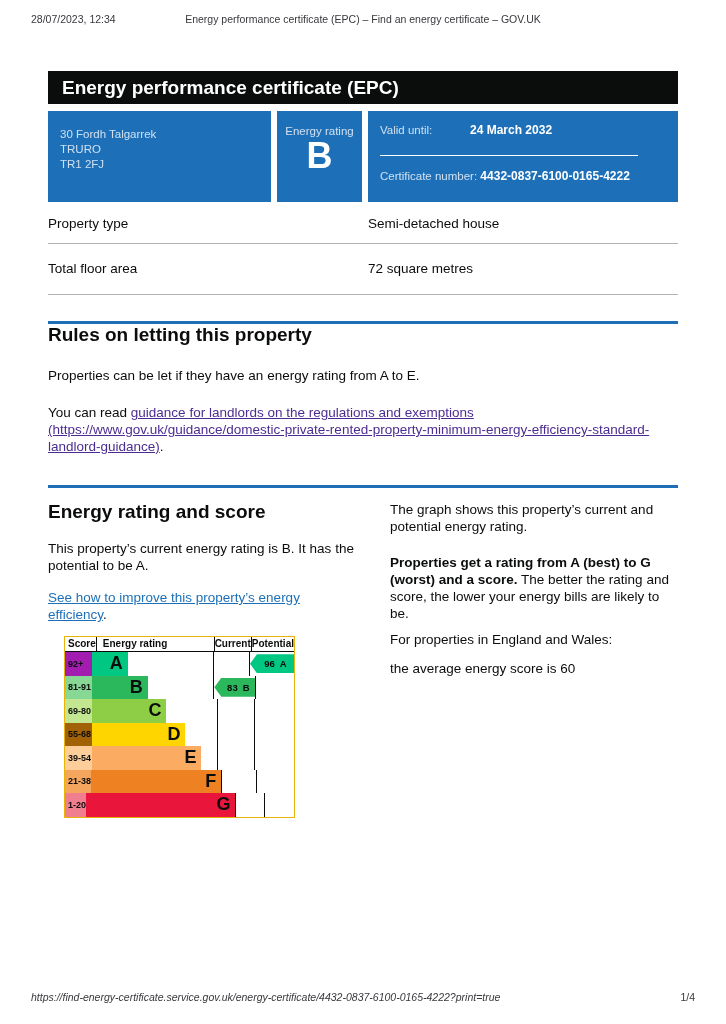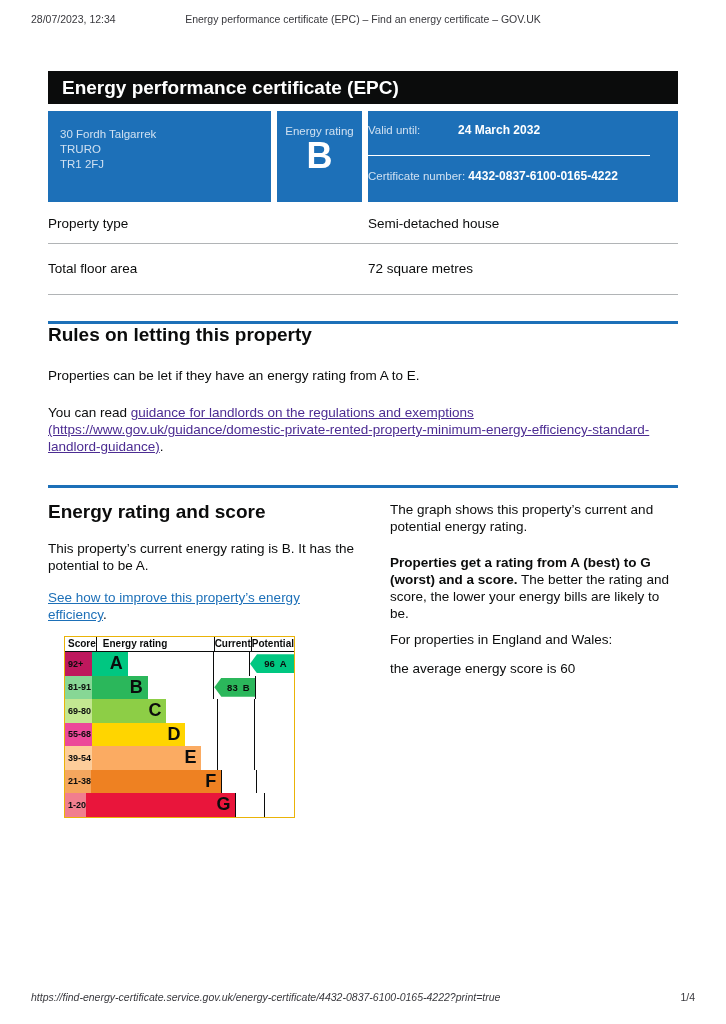--- a/index.html
+++ b/index.html
@@ -19,21 +19,21 @@
 
   .banner { background:#0b0c0c; color:#fff; height:33px; line-height:33px; padding-left:14px;
             font-size:19px; font-weight:bold; }
 
   .summary { display:flex; gap:6px; margin-top:7px; height:91px; }
   .summary > div { background:#1d70b8; }
   .addr-box { width:223px; padding:16px 12px; color:#cfe0f1; font-size:11.5px; line-height:15px; }
   .rating-box { width:85px; padding-top:14px; text-align:center; }
   .rating-box .lbl { color:#cfe0f1; font-size:11.5px; }
   .rating-box .big { color:#fff; font-size:36px; font-weight:bold; line-height:38px; }
-  .valid-box { flex:1; padding:12px 0; font-size:11.5px; }
+  .valid-box { flex:1; padding:12px 12px; font-size:11.5px; }
   .valid-box .lbl { color:#cfe0f1; }
   .valid-box .val { color:#fff; font-weight:bold; font-size:12px; }
   .valid-row1 .lbl { display:inline-block; width:90px; }
   .valid-hr { border:0; border-top:1px solid #fff; margin:18px 28px 0 0; }
   .valid-row2 { margin-top:13px; }
 
   .prop-row { display:flex; border-bottom:1px solid #b1b4b6; font-size:13.5px; }
   .prop-row .plabel { width:320px; }
   .prop-row1 { padding:14px 0 12px; }
   .prop-row2 { padding:17px 0 18px; }
@@ -140,21 +140,21 @@
 
         <div class="epc-chart">
           <div class="chart-header">
             <span class="ch-score">Score</span>
             <span class="ch-rating">Energy rating</span>
             <span class="ch-current">Current</span>
             <span class="ch-potential">Potential</span>
           </div>
           <div>
               <div class="band-row">
-                <div class="score-cell" style="background: #be185d;">92+</div>
+                <div class="score-cell" style="background: #a21caf;">92+</div>
                 <div class="bar-cell">
                   <div class="band-bar" style="width: 36px; background: rgb(0, 199, 129);">A</div>
                 </div>
                 <div class="marker-cell current-cell"></div>
                 <div class="marker-cell potential-cell">
                   <div class="rating-arrow" style="background: rgb(0, 199, 129); width: 44px;">
                     <span>96</span>
                     <span>A</span>
                   </div>
                 </div>
@@ -174,21 +174,21 @@
               </div>
               <div class="band-row">
                 <div class="score-cell" style="background: rgb(195, 231, 145);">69-80</div>
                 <div class="bar-cell">
                   <div class="band-bar" style="width: 74px; background: rgb(141, 206, 70);">C</div>
                 </div>
                 <div class="marker-cell current-cell"></div>
                 <div class="marker-cell potential-cell"></div>
               </div>
               <div class="band-row">
-                <div class="score-cell" style="background: #ec4899;">55-68</div>
+                <div class="score-cell" style="background: #a16207;">55-68</div>
                 <div class="bar-cell">
                   <div class="band-bar" style="width: 93px; background: rgb(255, 213, 0);">D</div>
                 </div>
                 <div class="marker-cell current-cell"></div>
                 <div class="marker-cell potential-cell"></div>
               </div>
               <div class="band-row">
                 <div class="score-cell" style="background: rgb(253, 205, 154);">39-54</div>
                 <div class="bar-cell">
                   <div class="band-bar" style="width: 109px; background: rgb(251, 171, 98);">E</div>

